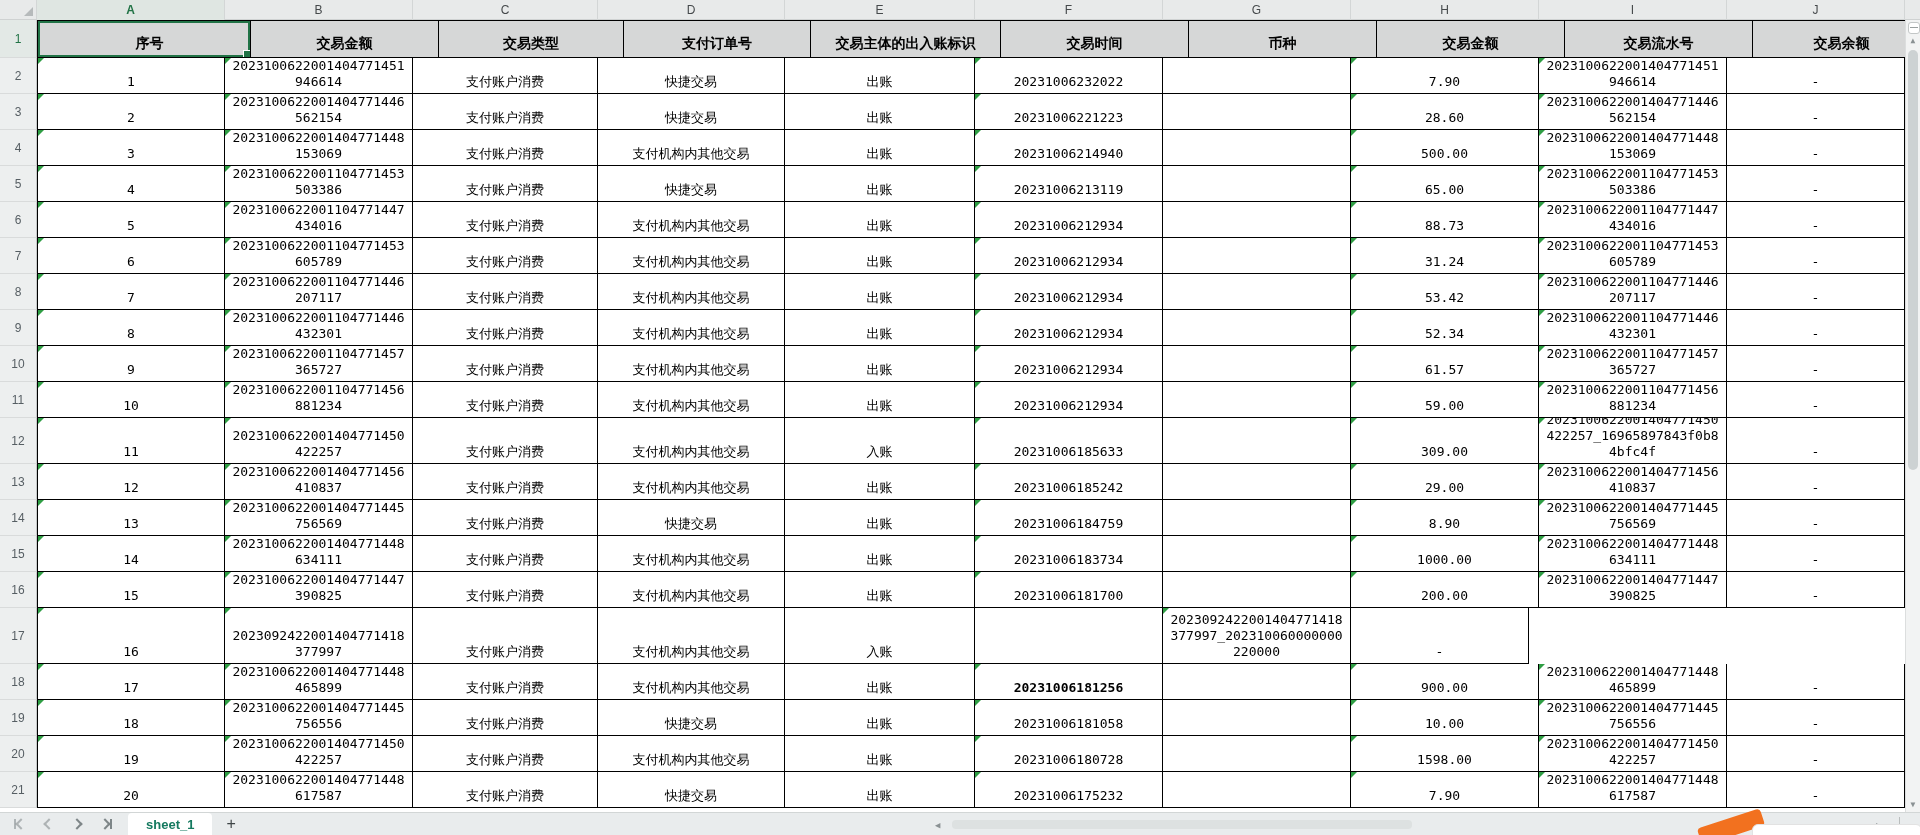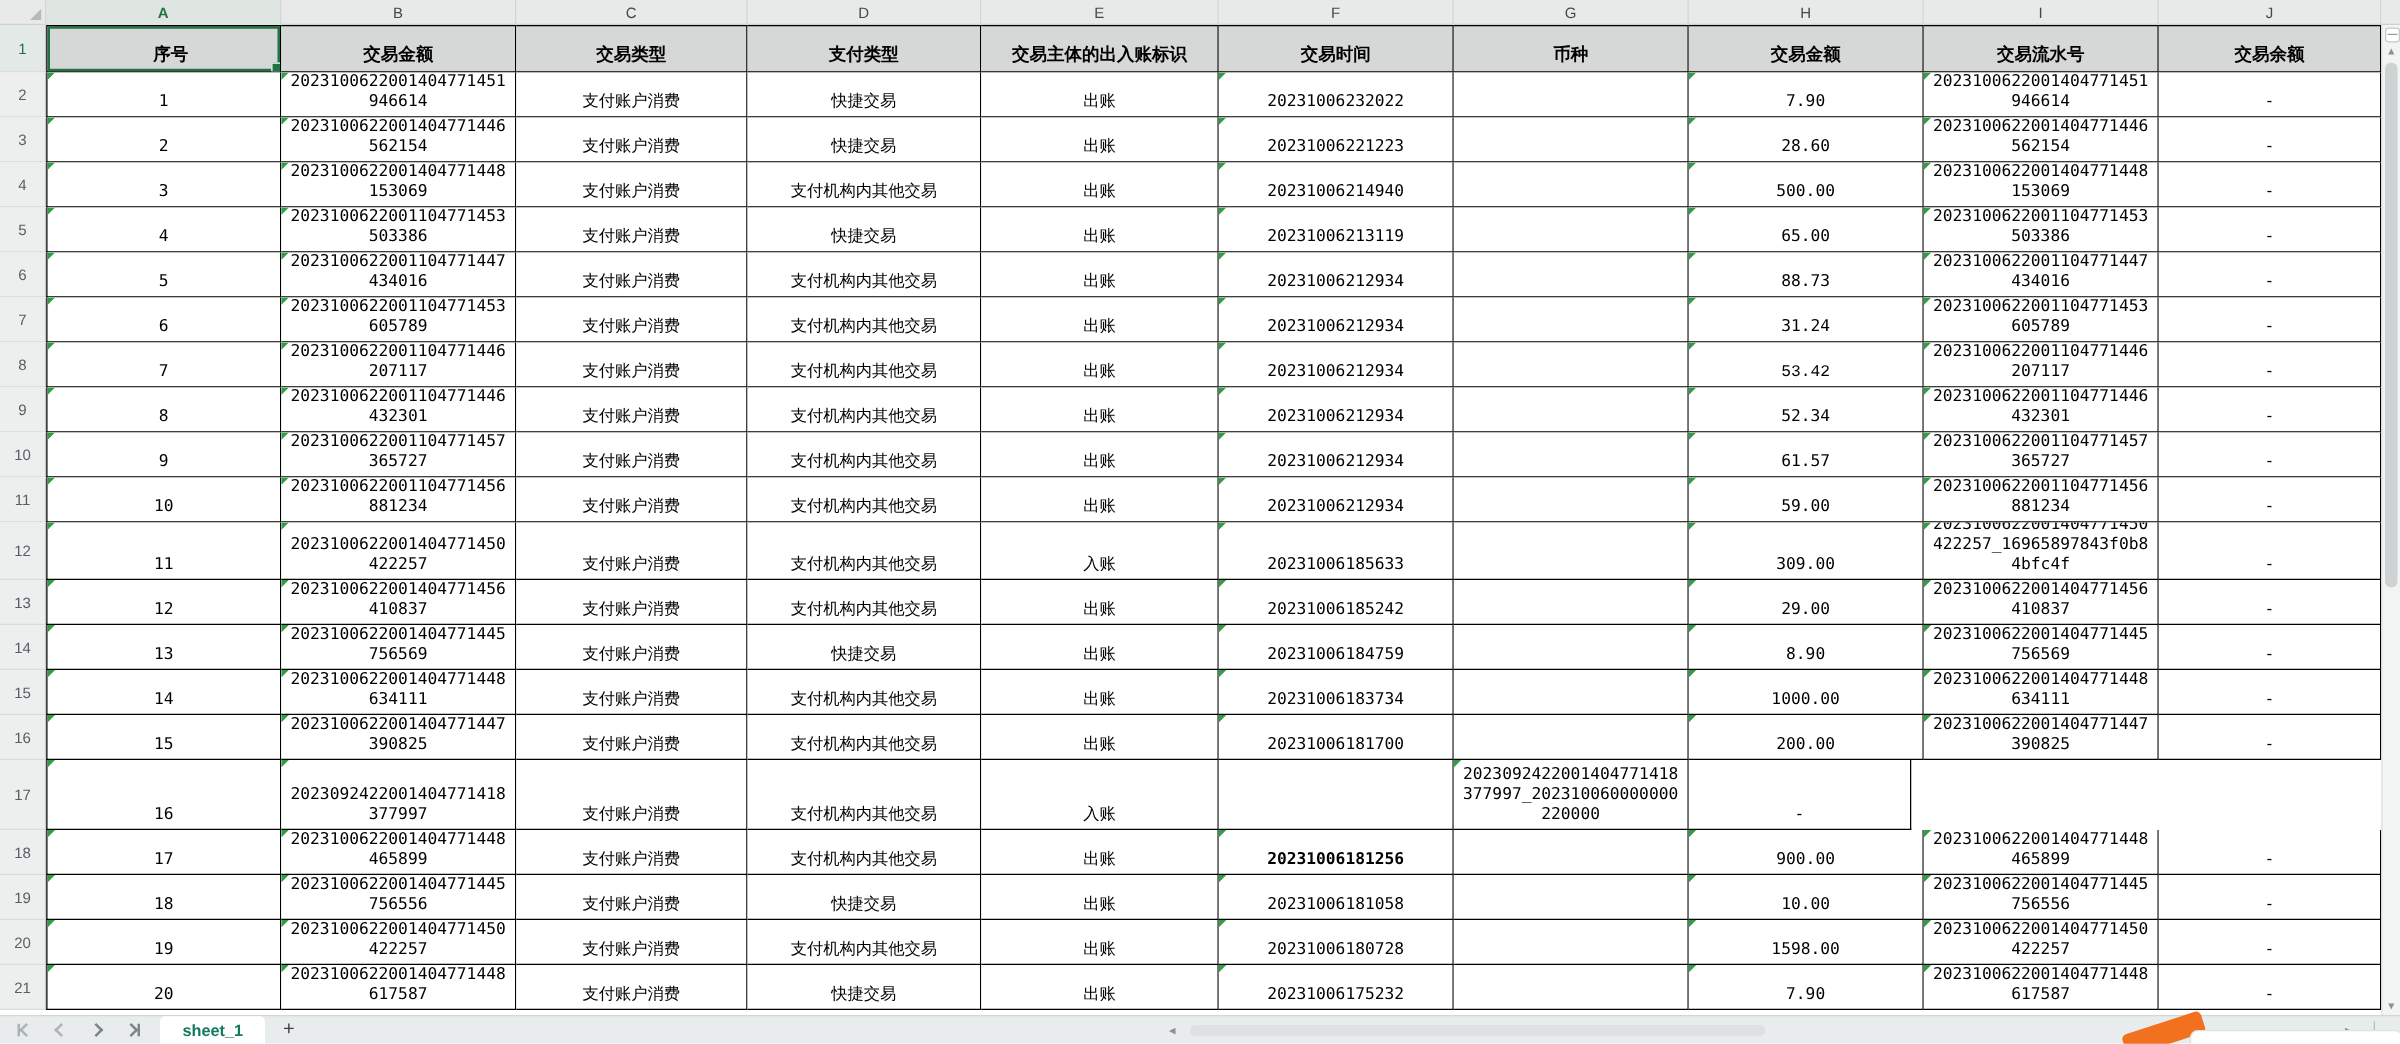--- a/index.html
+++ b/index.html
@@ -92,24 +92,24 @@
       <div class="letter" style="width: 188px;">F</div>
       <div class="letter" style="width: 188px;">G</div>
       <div class="letter" style="width: 188px;">H</div>
       <div class="letter" style="width: 188px;">I</div>
       <div class="letter" style="width: 178px;">J</div>
     </div>
 
   <div class="gridrows" id="gridrows">
       <div class="row row1" style="height: 38px;">
         <div class="gut">1</div>
-        <div class="cell first selected" style="width: 188px; padding-left: 13px;">序号<div class="handle"></div></div>
+        <div class="cell first selected" style="width: 214px; padding-left: 13px;">序号<div class="handle"></div></div>
         <div class="cell" style="width: 188px;">交易金额</div>
         <div class="cell" style="width: 185px;">交易类型</div>
-        <div class="cell" style="width: 187px;">支付类型</div>
+        <div class="cell" style="width: 187px;">支付订单号</div>
         <div class="cell" style="width: 190px;">交易主体的出入账标识</div>
         <div class="cell" style="width: 188px;">交易时间</div>
         <div class="cell" style="width: 188px;">币种</div>
         <div class="cell" style="width: 188px;">交易金额</div>
         <div class="cell" style="width: 188px;">交易流水号</div>
         <div class="cell" style="width: 178px;">交易余额</div>
       </div>
       <div class="row" style="height: 36px;">
         <div class="gut">2</div>
         <div class="cell first" style="width: 188px;">1<div class="tri"></div></div>
@@ -203,21 +203,21 @@
       <div class="row" style="height: 36px;">
         <div class="gut">8</div>
         <div class="cell first" style="width: 188px;">7<div class="tri"></div></div>
         <div class="cell" style="width: 188px;">2023100622001104771446
 207117<div class="tri"></div></div>
         <div class="cell" style="width: 185px;">支付账户消费</div>
         <div class="cell" style="width: 187px;">支付机构内其他交易</div>
         <div class="cell" style="width: 190px;">出账</div>
         <div class="cell" style="width: 188px;">20231006212934<div class="tri"></div></div>
         <div class="cell" style="width: 188px;"></div>
-        <div class="cell" style="width: 188px; font-family: Liberation Mono, monospace;">53.42<div class="tri"></div></div>
+        <div class="cell" style="width: 188px;">53.42<div class="tri"></div></div>
         <div class="cell" style="width: 188px;">2023100622001104771446
 207117<div class="tri"></div></div>
         <div class="cell" style="width: 178px;">-</div>
       </div>
       <div class="row" style="height: 36px;">
         <div class="gut">9</div>
         <div class="cell first" style="width: 188px;">8<div class="tri"></div></div>
         <div class="cell" style="width: 188px;">2023100622001104771446
 432301<div class="tri"></div></div>
         <div class="cell" style="width: 185px;">支付账户消费</div>

